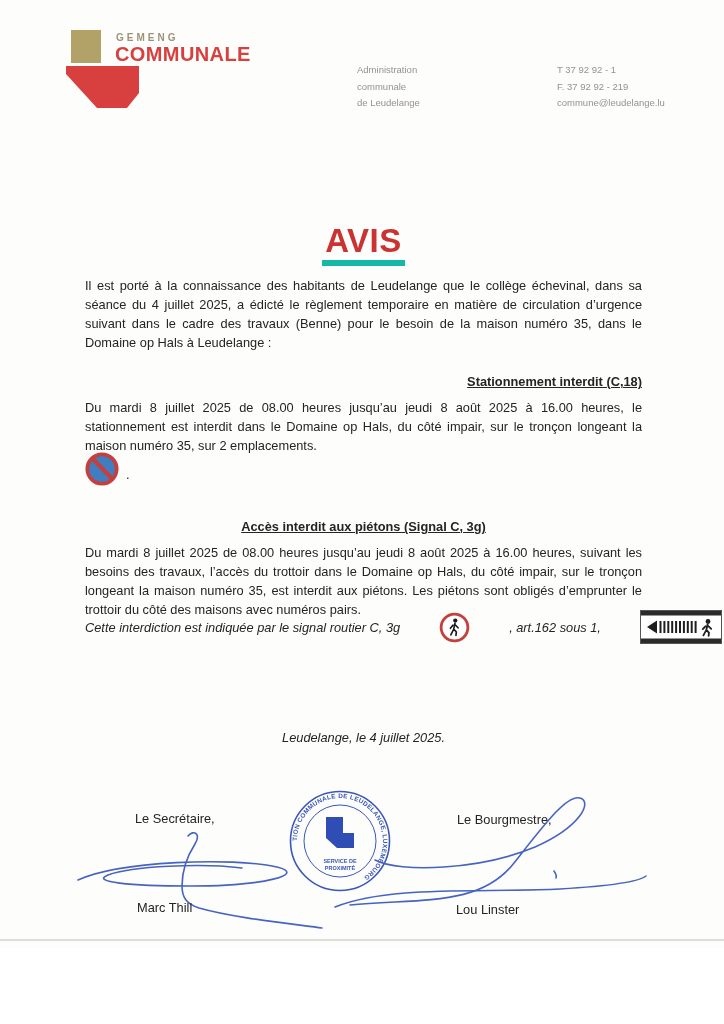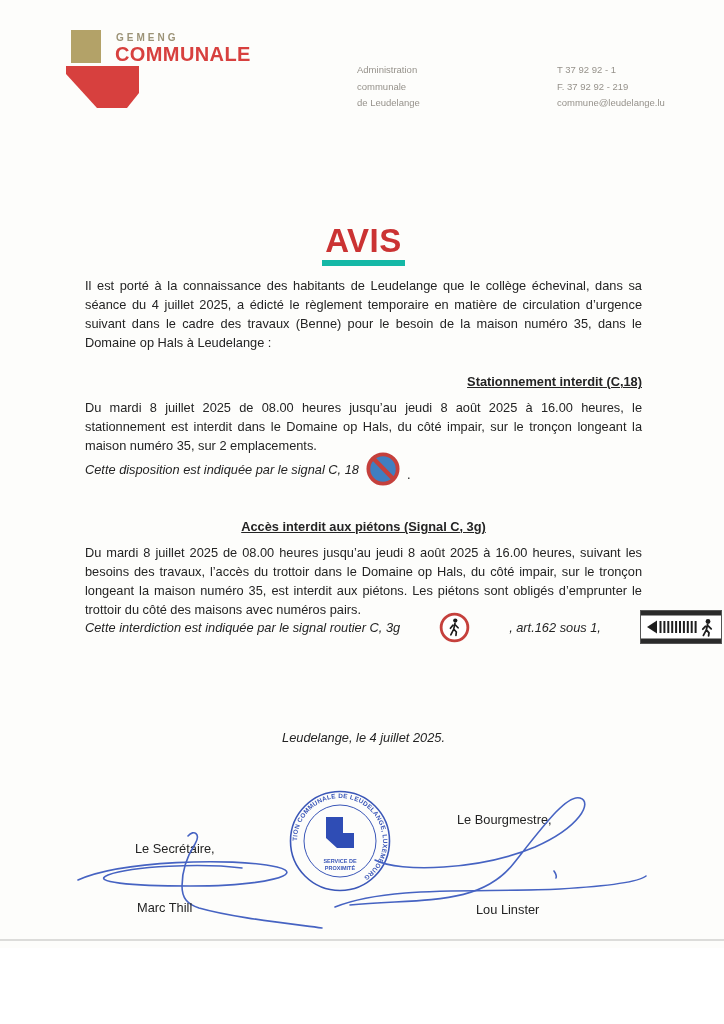--- a/index.html
+++ b/index.html
@@ -49,24 +49,24 @@
   .note {
     position:absolute; display:flex; align-items:center; gap:7px;
     font-size:12.8px; font-style:italic; color:#242424; white-space:nowrap;
   }
   .note1 { top:452px; }
   .note2 { top:610px;gap:39px; }
   .note .dot { align-self:flex-end; margin-bottom:4px; font-style:normal; }
   .dateline { position:absolute; top:730px; width:100%; text-align:center; font-size:12.8px;font-style:italic; }
   
   .sig-label { position:absolute; font-size:12.8px; color:#242424; white-space:nowrap; }
-  .role-left  { left:135px; top:841px; }
+  .role-left  { left:135px; top:811px; }
   .role-right { left:457px; top:812px; }
   .name-left  { left:137px; top:900px; }
-  .name-right { left:476px; top:902px; }
+  .name-right { left:456px; top:902px; }
   .stamp-svg { position:absolute; left:288px; top:789px; }
   .sig-left-svg  { position:absolute; left:70px;  top:828px; }
   .sig-right-svg { position:absolute; left:330px; top:785px; }
   .scan-line {
     position:absolute; left:0; bottom:7px; width:100%; height:2px;
     background:#dcdcda;
   }
 </style>
 </head>
 <body>
@@ -98,21 +98,20 @@
     </div>
 
     <p class="para p-intro">Il est porté à la connaissance des habitants de Leudelange que le collège échevinal, dans sa séance du 4 juillet 2025, a édicté le règlement temporaire en matière de circulation d’urgence suivant dans le cadre des travaux (Benne) pour le besoin de la maison numéro 35, dans le Domaine op Hals à Leudelange :</p>
 
     <div class="sec-head h1">
       <span>Stationnement interdit (C,18)</span>
     </div>
     <p class="para p2">Du mardi 8 juillet 2025 de 08.00 heures jusqu’au jeudi 8 août 2025 à 16.00 heures, le stationnement est interdit dans le Domaine op Hals, du côté impair, sur le tronçon longeant la maison numéro 35, sur 2 emplacements.</p>
 
     <div class="note note1">
-      <span>Cette disposition est indiquée par le signal C, 18</span>
       <svg width="34" height="34" viewBox="0 0 36 36">
         <circle cx="18" cy="18" r="15.5" fill="#3f7fc1" stroke="#c5403c" stroke-width="4"></circle>
         <line x1="8.4" y1="7.4" x2="28.4" y2="28" stroke="#c5403c" stroke-width="4.6"></line>
       </svg>
       <span class="dot">.</span>
     </div>
 
     <div class="sec-head h2">
       <span>Accès interdit aux piétons (Signal C, 3g)</span>
     </div>

